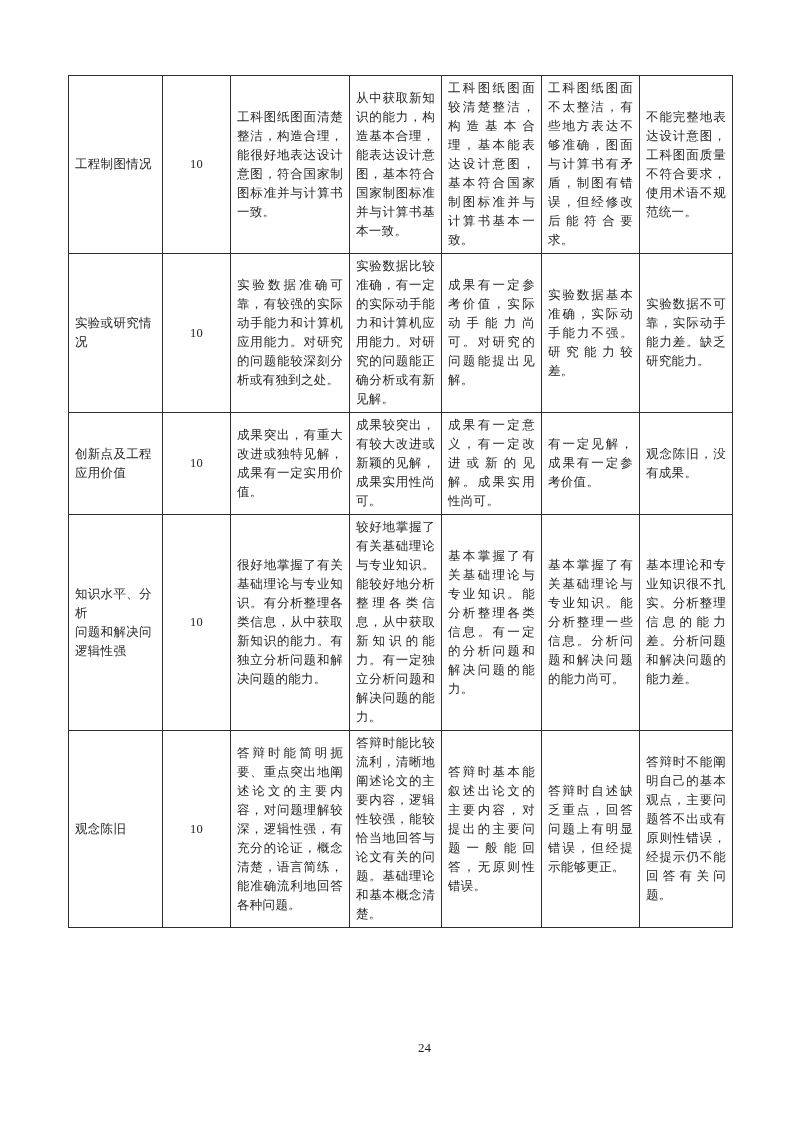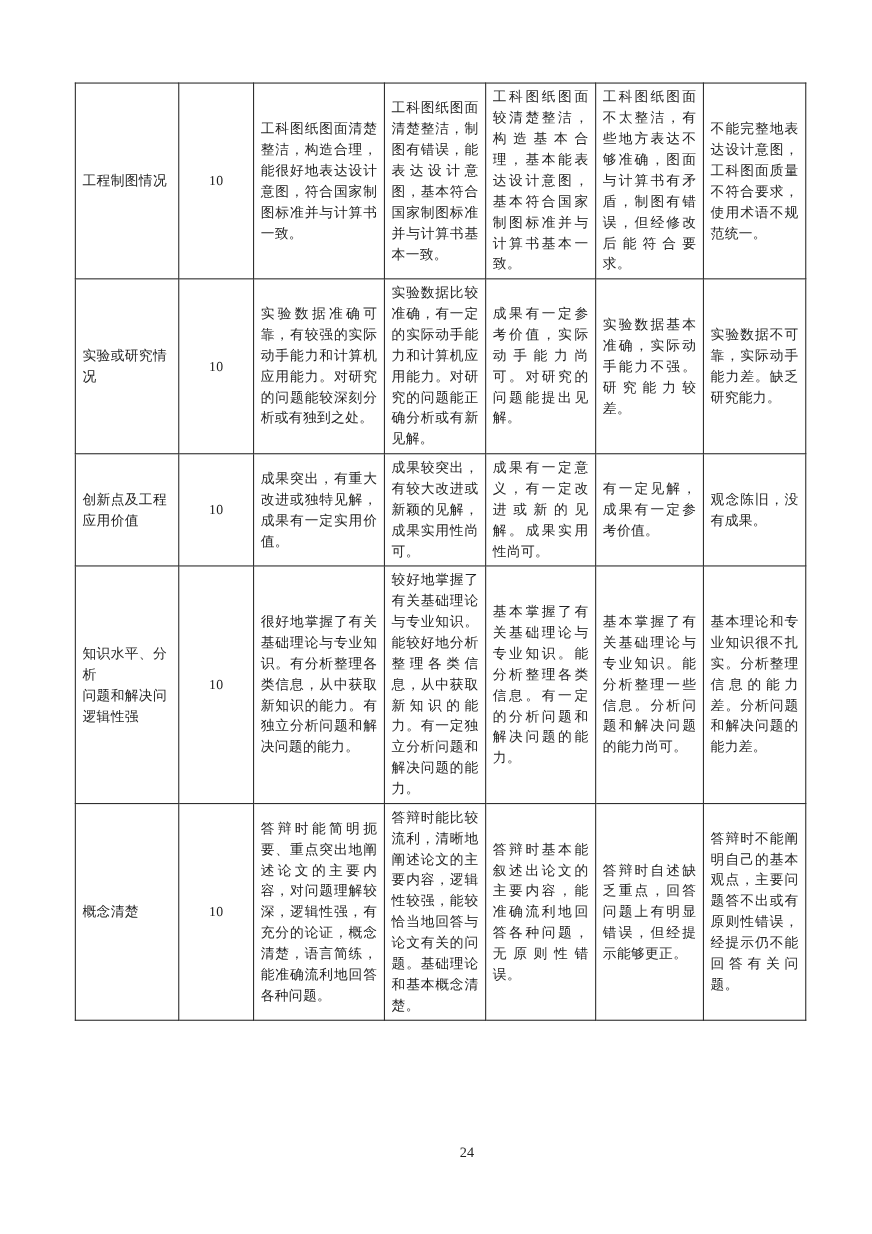--- a/index.html
+++ b/index.html
@@ -68,21 +68,21 @@
         <col style="width:98px">
         <col style="width:93px">
     </colgroup>
     <tbody>
       <tr style="height:166px;">
         <td class="cat">
           <div>工程制图情况</div>
         </td>
         <td class="score">10</td>
         <td class="desc">工科图纸图面清楚整洁，构造合理，能很好地表达设计意图，符合国家制图标准并与计算书一致。</td>
-        <td class="desc">工科图纸图面清楚整洁，制图有错误，能表达设计意图，基本符合国家制图标准并与计算书基本一致。</td>
+        <td class="desc">从中获取新知识的能力，构造基本合理，能表达设计意图，基本符合国家制图标准并与计算书基本一致。</td>
         <td class="desc">工科图纸图面较清楚整洁，构造基本合理，基本能表达设计意图，基本符合国家制图标准并与计算书基本一致。</td>
         <td class="desc">工科图纸图面不太整洁，有些地方表达不够准确，图面与计算书有矛盾，制图有错误，但经修改后能符合要求。</td>
         <td class="desc">不能完整地表达设计意图，工科图面质量不符合要求，使用术语不规范统一。</td>
       </tr>
       <tr style="height:145px;">
         <td class="cat">
           <div>实验或研究情</div>
           <div>况</div>
         </td>
         <td class="score">10</td>
@@ -112,26 +112,26 @@
         </td>
         <td class="score">10</td>
         <td class="desc">很好地掌握了有关基础理论与专业知识。有分析整理各类信息，从中获取新知识的能力。有独立分析问题和解决问题的能力。</td>
         <td class="desc">较好地掌握了有关基础理论与专业知识。能较好地分析整理各类信息，从中获取新知识的能力。有一定独立分析问题和解决问题的能力。</td>
         <td class="desc">基本掌握了有关基础理论与专业知识。能分析整理各类信息。有一定的分析问题和解决问题的能力。</td>
         <td class="desc">基本掌握了有关基础理论与专业知识。能分析整理一些信息。分析问题和解决问题的能力尚可。</td>
         <td class="desc">基本理论和专业知识很不扎实。分析整理信息的能力差。分析问题和解决问题的能力差。</td>
       </tr>
       <tr style="height:184px;">
         <td class="cat">
-          <div>概念清楚</div>
+          <div>观念陈旧</div>
         </td>
         <td class="score">10</td>
         <td class="desc">答辩时能简明扼要、重点突出地阐述论文的主要内容，对问题理解较深，逻辑性强，有充分的论证，概念清楚，语言简练，能准确流利地回答各种问题。</td>
         <td class="desc">答辩时能比较流利，清晰地阐述论文的主要内容，逻辑性较强，能较恰当地回答与论文有关的问题。基础理论和基本概念清楚。</td>
-        <td class="desc">答辩时基本能叙述出论文的主要内容，能准确流利地回答各种问题，无原则性错误。</td>
+        <td class="desc">答辩时基本能叙述出论文的主要内容，对提出的主要问题一般能回答，无原则性错误。</td>
         <td class="desc">答辩时自述缺乏重点，回答问题上有明显错误，但经提示能够更正。</td>
         <td class="desc">答辩时不能阐明自己的基本观点，主要问题答不出或有原则性错误，经提示仍不能回答有关问题。</td>
       </tr>
     </tbody>
   </table>
 
   <div class="page-number">24</div>
 
 </div>
 

